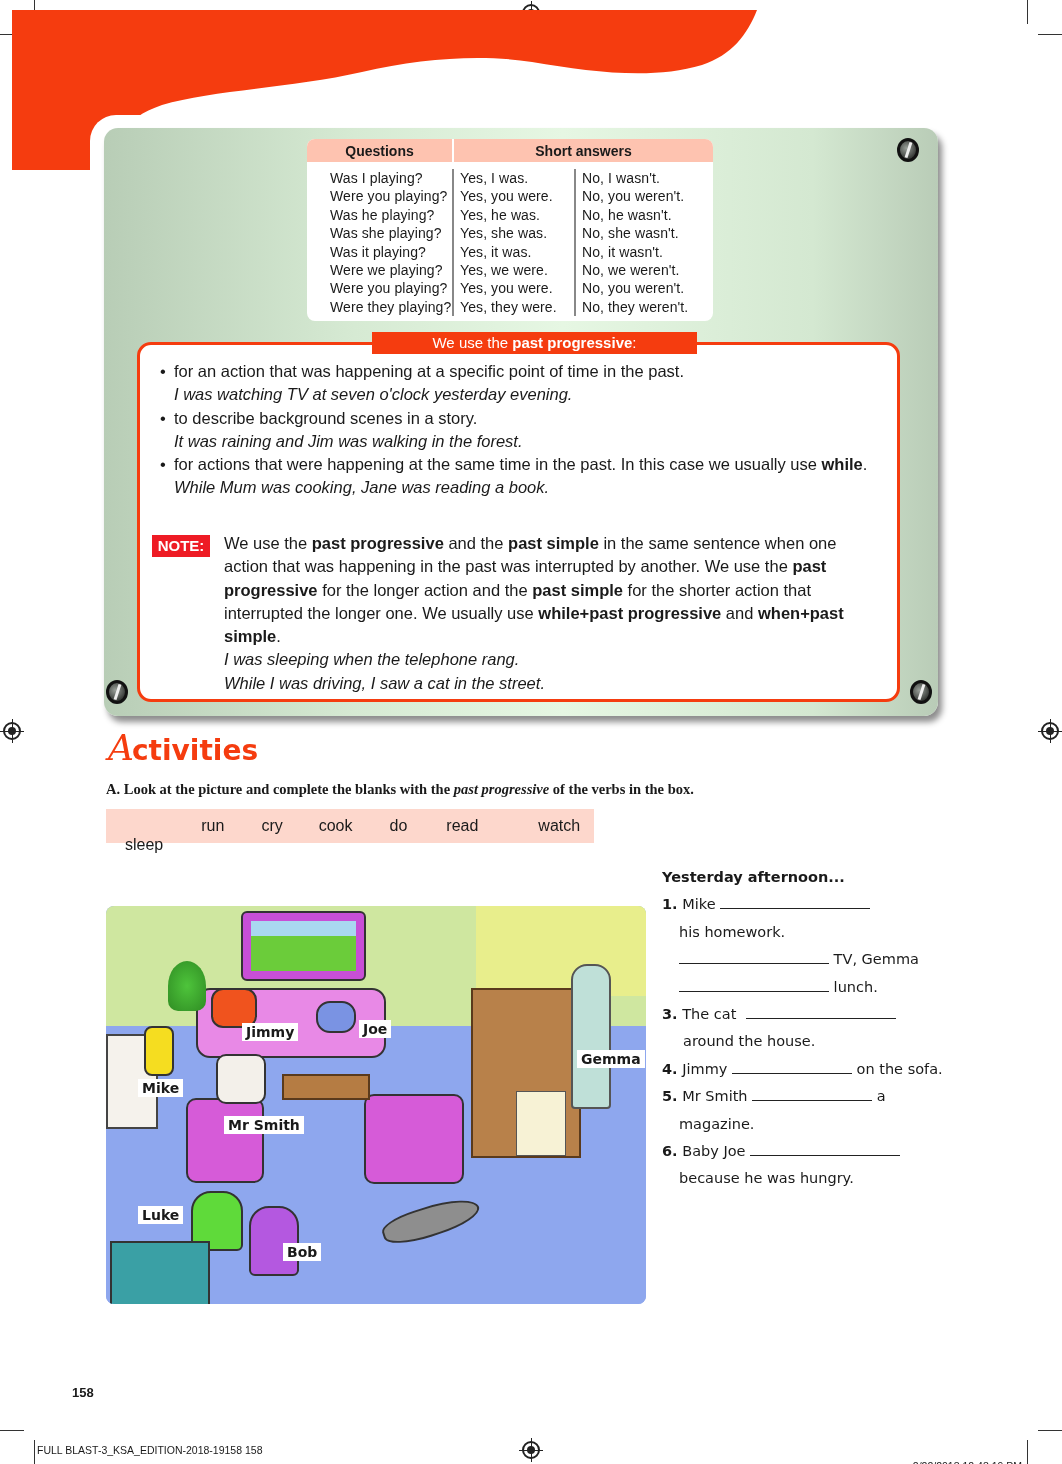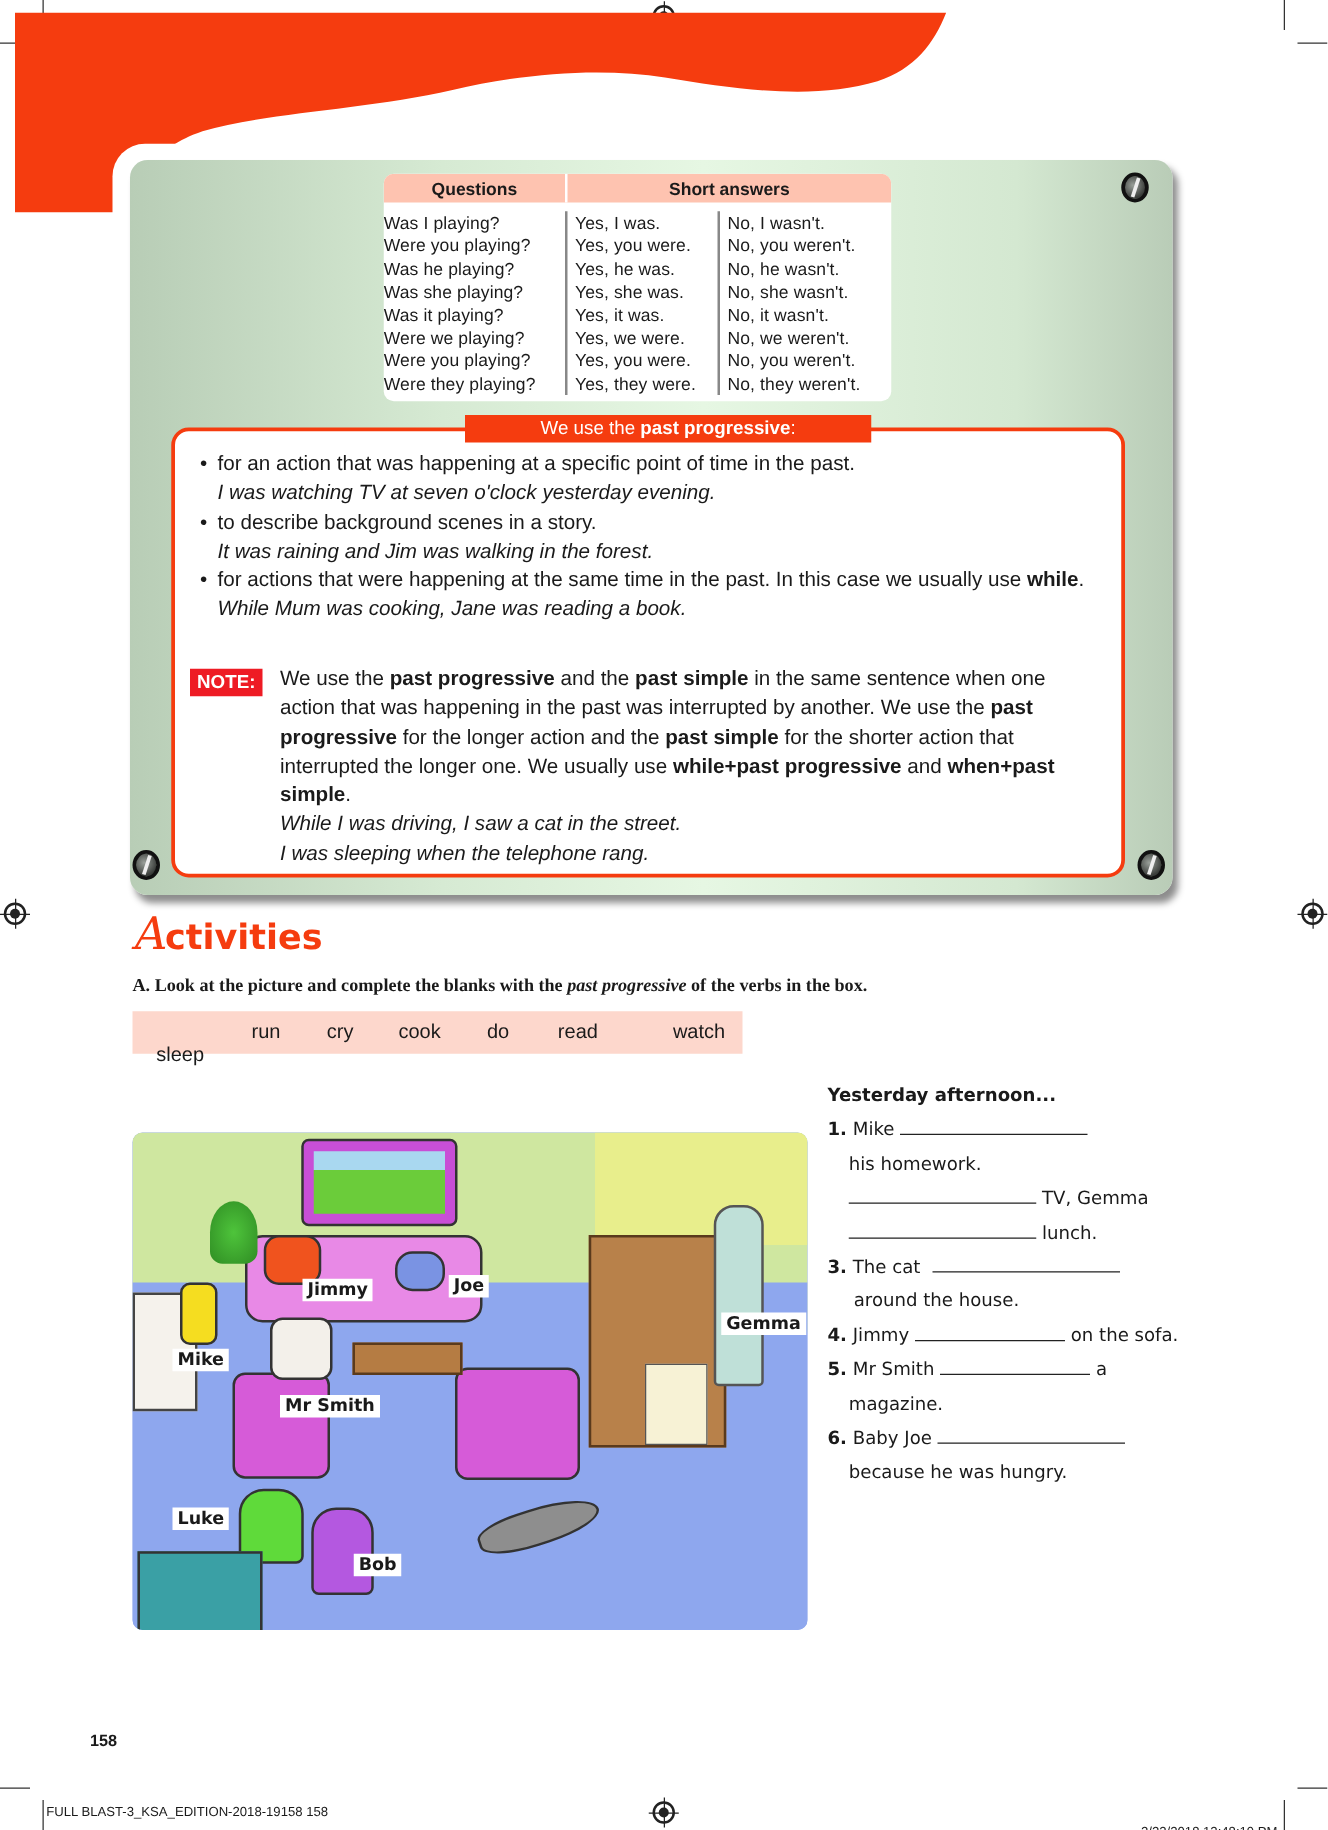--- a/index.html
+++ b/index.html
@@ -23,21 +23,21 @@
            border-radius: 14px; box-shadow: 4px 6px 6px rgba(0,0,0,0.45); }
   .bolt { position: absolute; width: 22px; height: 24px; border-radius: 50%; background: radial-gradient(circle at 40% 40%, #9aa09a, #3a3d3a 70%); border: 3px solid #111; }
   .bolt::after { content: ""; position: absolute; left: 7px; top: 1px; width: 3px; height: 16px; background: #eee; transform: rotate(18deg); }
 
   .qa-table { position: absolute; left: 307px; top: 139px; width: 406px; height: 182px; background: #fff; border-radius: 8px; overflow: hidden; }
   .qa-head { display: flex; height: 23px; background: #fec3b0; font-weight: bold; font-size: 14px; }
   .qa-head div { display: flex; align-items: center; justify-content: center; }
   .qa-head .h1 { width: 147px; border-right: 2px solid #fff; }
   .qa-head .h2 { flex: 1; }
   .qa-body { display: flex; padding-top: 7px; font-size: 14px; line-height: 18.4px; letter-spacing: 0.1px; }
-  .qa-col { padding-left: 0; }
+  .qa-col { padding-left: 23px; }
   .qa-col.c1 { width: 147px; border-right: 2px solid #888; }
   .qa-col.c2 { width: 122px; border-right: 2px solid #888; padding-left: 6px; }
   .qa-col.c3 { flex: 1; padding-left: 6px; }
 
   .use-box { position: absolute; left: 137px; top: 342px; width: 763px; height: 360px; background: #fff; border: 3px solid #f53c0f; border-radius: 14px; }
   .use-tab { position: absolute; left: 372px; top: 332px; width: 325px; height: 22px; background: #f53c0f; color: #fff; font-size: 15px; text-align: center; line-height: 22px; }
   .use-tab b { font-weight: bold; }
   .use-content { position: absolute; left: 158px; top: 360px; width: 730px; font-size: 16.5px; line-height: 23.3px; }
   .use-content .item { padding-left: 16px; position: relative; }
   .use-content .item .bullet { position: absolute; left: 2px; top: 0; }
@@ -152,22 +152,22 @@
   <div class="item"><span class="bullet">•</span><span>to describe background scenes in a story.</span></div>
   <div class="ex">It was raining and Jim was walking in the forest.</div>
   <div class="item"><span class="bullet">•</span><span>for actions that were happening at the same time in the past. In this case we usually use </span><b>while</b><span>.</span></div>
   <div class="ex">While Mum was cooking, Jane was reading a book.</div>
 </div>
 
 <div class="note-row">
   <div class="note-badge">NOTE:</div>
   <div class="note-text">
     <span>We use the </span><b>past progressive</b><span> and the </span><b>past simple</b><span> in the same sentence when one action that was happening in the past was interrupted by another. We use the </span><b>past progressive</b><span> for the longer action and the </span><b>past simple</b><span> for the shorter action that interrupted the longer one. We usually use </span><b>while+past progressive</b><span> and </span><b>when+past simple</b><span>.</span>
+    <div><i>I was sleeping when the telephone rang.</i></div>
     <div><i>While I was driving, I saw a cat in the street.</i></div>
-    <div><i>I was sleeping when the telephone rang.</i></div>
   </div>
 </div>
 
 <div class="act-title"><span class="big-a">A</span><span>ctivities</span></div>
 <div class="instr"><span>A. Look at the picture and complete the blanks with the </span><i>past progressive</i><span> of the verbs in the box.</span></div>
 
 <div class="verb-box">
   <span style="margin-left:19px;margin-top:37px;">sleep</span>
   <span style="margin-left:38px;">run</span>
   <span style="margin-left:37px;">cry</span>

